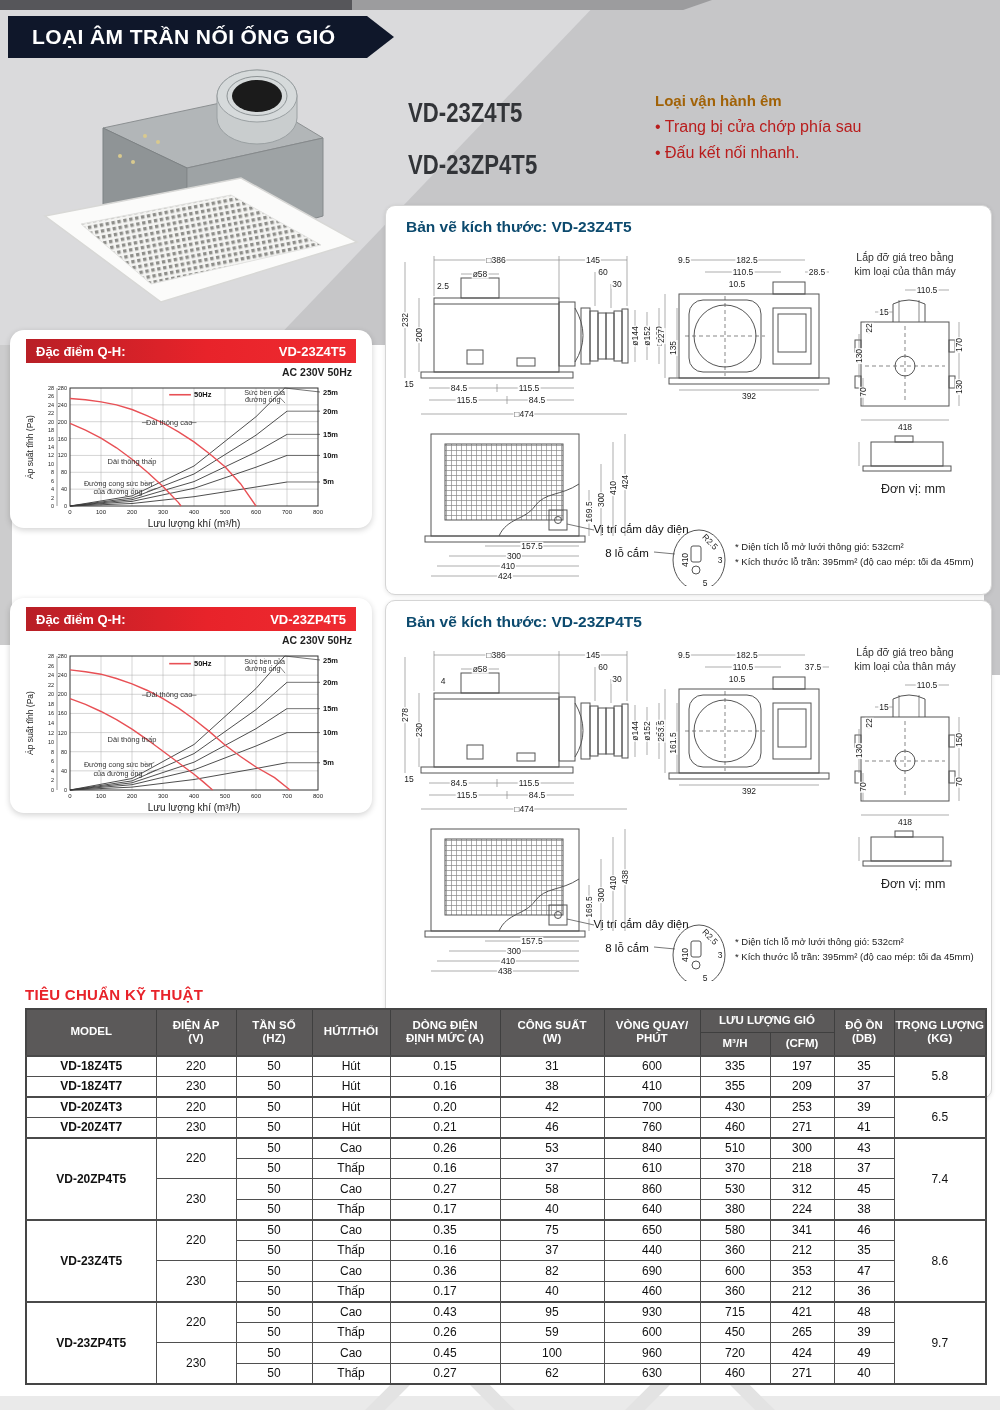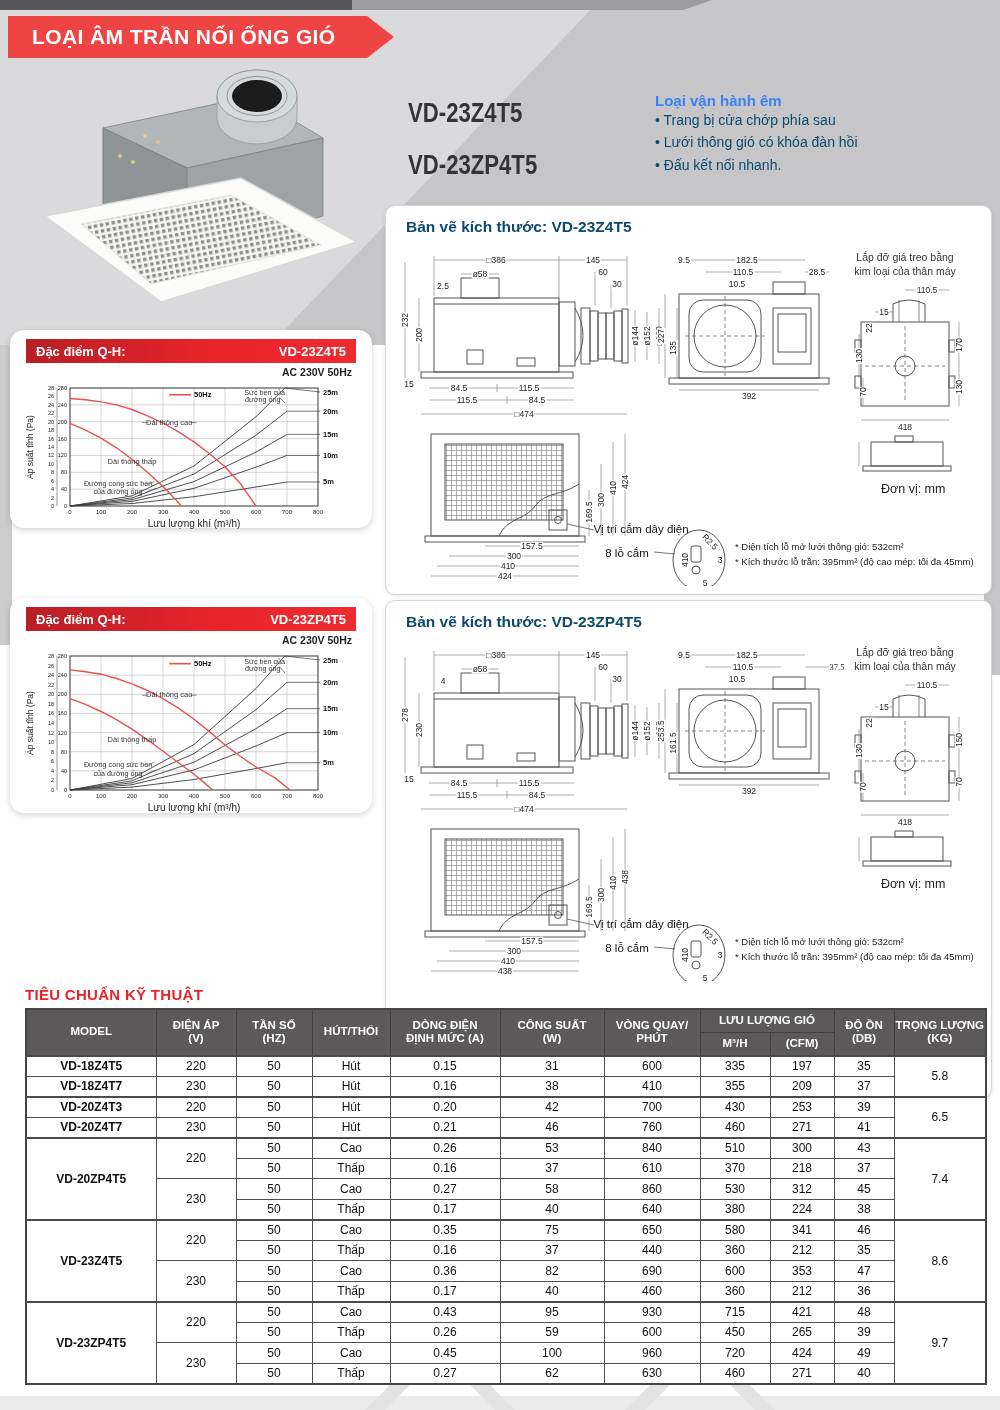--- a/index.html
+++ b/index.html
@@ -14,33 +14,33 @@
   .bg-strip { position:absolute; left:0; top:0; width:352px; height:10px; background:#56565a; }
   .bg-strip2 { position:absolute; left:352px; top:0; width:360px; height:10px; background:#9c9c9e;
                clip-path:polygon(0 0,100% 0,92% 100%,0 100%); }
   .bg-right { position:absolute; left:984px; top:345px; width:16px; height:330px; background:#c6c6c8; }
   .bg-left { position:absolute; left:0; top:345px; width:12px; height:300px; background:#cccccd; }
   .footer-band { position:absolute; left:0; top:1396px; width:1000px; height:14px; background:#eaeaea; }
   .footer-chev { position:absolute; top:1360px; width:120px; height:120px; border:14px solid #e3e3e3;
                  transform:rotate(45deg); }
 
   
-  .banner { position:absolute; left:8px; top:16px; width:386px; height:42px; background:#ef4444;
+  .banner { position:absolute; left:8px; top:16px; width:386px; height:42px; background:#0f172a;
             clip-path:polygon(0 0,93% 0,100% 50%,93% 100%,0 100%);
             color:#fff; font-weight:bold; font-size:21px; line-height:42px; padding-left:24px;
             letter-spacing:.4px; }
 
   
   .product-fig { position:absolute; left:25px; top:66px; width:350px; height:260px; }
   .model-names { position:absolute; left:408px; top:98px; width:220px; }
   .model-name { font-size:27px; font-weight:bold; color:#323438; transform:scaleX(.82);
                 transform-origin:left center; margin-bottom:21px; white-space:nowrap; }
   .features { position:absolute; left:655px; top:92px; width:280px; }
-  .features-title { color:#3b82f6; font-weight:bold; font-size:15px; }
-  .feature-item { font-size:14px; color:#0c4a6e; line-height:1.6; }
+  .features-title { color:#a16207; font-weight:bold; font-size:15px; margin-bottom:5px; }
+  .feature-item { font-size:16px; color:#b91c1c; line-height:1.6; }
   .feature-item::before { content:"• "; }
 
   
   .card { position:absolute; background:#fff; box-shadow:0 2px 6px rgba(0,0,0,.18); }
   .qh-card { width:362px; border-radius:14px; }
   .qh-card.c1 { left:10px; top:330px; height:198px; }
   .qh-card.c2 { left:10px; top:598px; height:215px; }
   .qh-bar { margin:9px 16px 0 16px; height:24px; display:flex; justify-content:space-between;
             align-items:center; padding:0 10px; color:#fff; font-weight:bold; font-size:13px;
             background:linear-gradient(90deg,#b81f26,#e8232a 55%,#ef2b31); }
@@ -123,21 +123,20 @@
   </svg>
 
   <div class="model-names">
     <div class="model-name">VD-23Z4T5</div>
     <div class="model-name">VD-23ZP4T5</div>
   </div>
 
   <div class="features">
     <div class="features-title">Loại vận hành êm</div>
     <div class="feature-item">Trang bị cửa chớp phía sau</div>
-    <div class="feature-item">Lưới thông gió có khóa đàn hồi</div>
     <div class="feature-item">Đấu kết nối nhanh.</div>
   </div>
 
   <div class="card qh-card c1">
     <div class="qh-bar">
       <span>Đặc điểm Q-H:</span>
       <span>VD-23Z4T5</span>
     </div>
     <div class="qh-power">AC 230V 50Hz</div>
     <svg class="qh-chart" width="334" height="152">
@@ -515,21 +514,21 @@
           <span class="dim" style="left: 270px; top: 98px; transform: translate(-50%, -50%) rotate(-90deg);">□160</span>
           <span class="dim" style="left: 70px; top: 150px;">84.5</span>
           <span class="dim" style="left: 140px; top: 150px;">115.5</span>
           <span class="dim" style="left: 78px; top: 162px;">115.5</span>
           <span class="dim" style="left: 148px; top: 162px;">84.5</span>
           <span class="dim" style="left: 135px; top: 176px;">□474</span>
           <span class="dim" style="left: 295px; top: 22px;">9.5</span>
           <span class="dim" style="left: 358px; top: 22px;">182.5</span>
           <span class="dim" style="left: 354px; top: 34px;">110.5</span>
           <span class="dim" style="left: 348px; top: 46px;">10.5</span>
-          <span class="dim" style="left: 448px; top: 34px; font-family: Liberation Serif, serif;">37.5</span>
+          <span class="dim" style="left: 424px; top: 34px;">37.5</span>
           <span class="dim" style="left: 272px; top: 98px; transform: translate(-50%, -50%) rotate(-90deg);">253.5</span>
           <span class="dim" style="left: 284px; top: 110px; transform: translate(-50%, -50%) rotate(-90deg);">161.5</span>
           <span class="dim" style="left: 360px; top: 158px;">392</span>
           <span class="dim" style="left: 538px; top: 52px;">110.5</span>
           <span class="dim" style="left: 495px; top: 74px;">15</span>
           <span class="dim" style="left: 480px; top: 90px; transform: translate(-50%, -50%) rotate(-90deg);">22</span>
           <span class="dim" style="left: 470px; top: 118px; transform: translate(-50%, -50%) rotate(-90deg);">130</span>
           <span class="dim" style="left: 474px; top: 154px; transform: translate(-50%, -50%) rotate(-90deg);">70</span>
           <span class="dim" style="left: 570px; top: 107px; transform: translate(-50%, -50%) rotate(-90deg);">150</span>
           <span class="dim" style="left: 570px; top: 149px; transform: translate(-50%, -50%) rotate(-90deg);">70</span>

